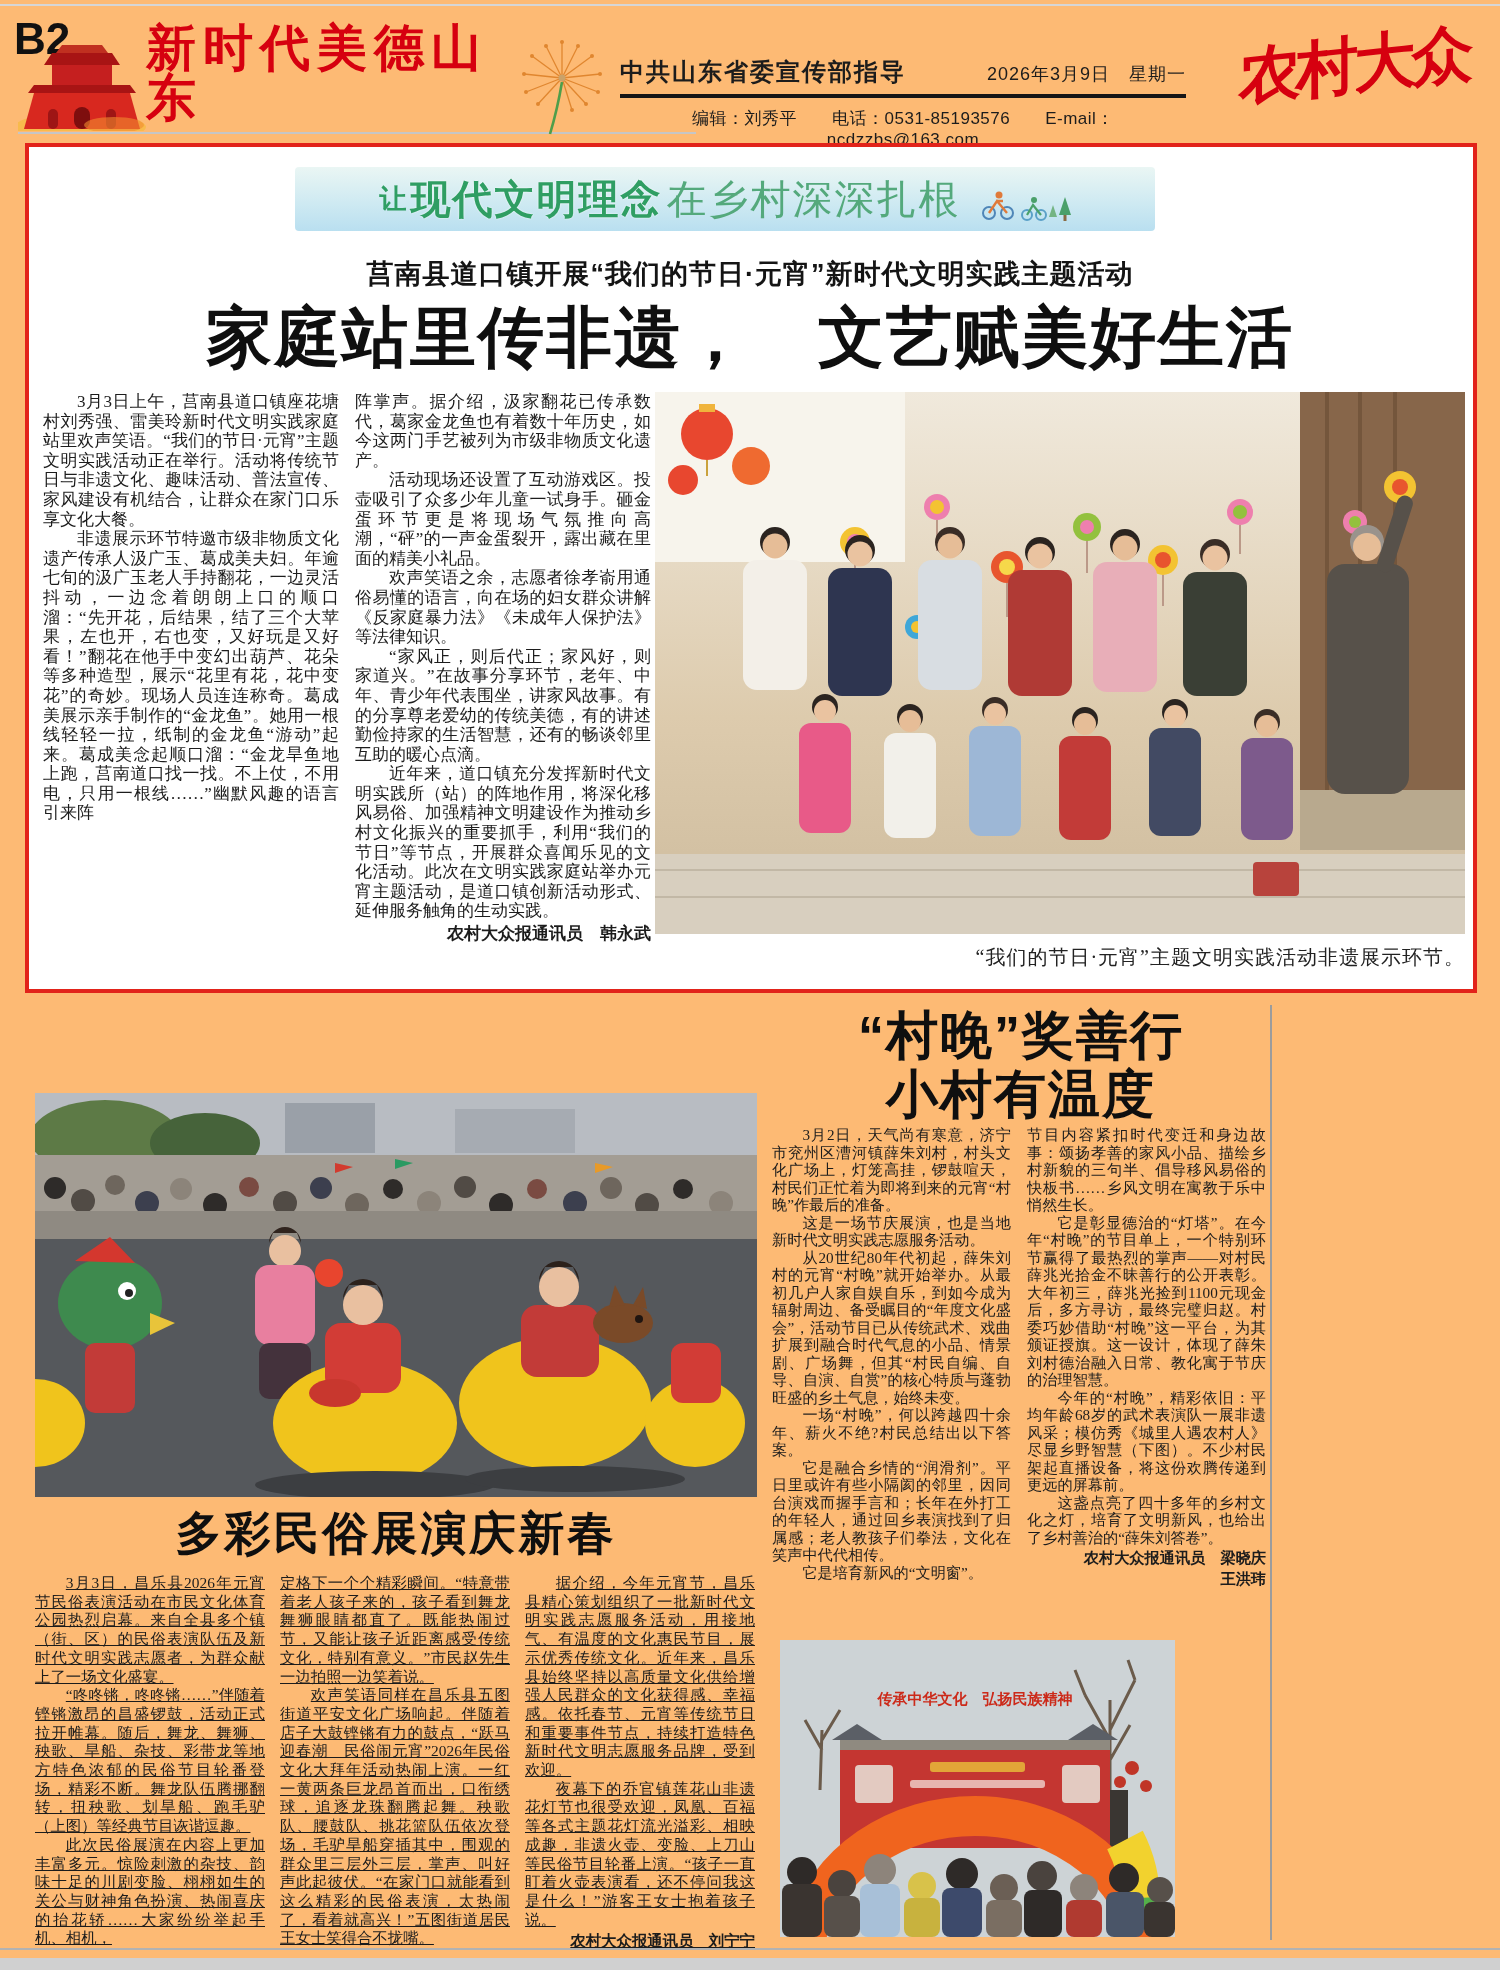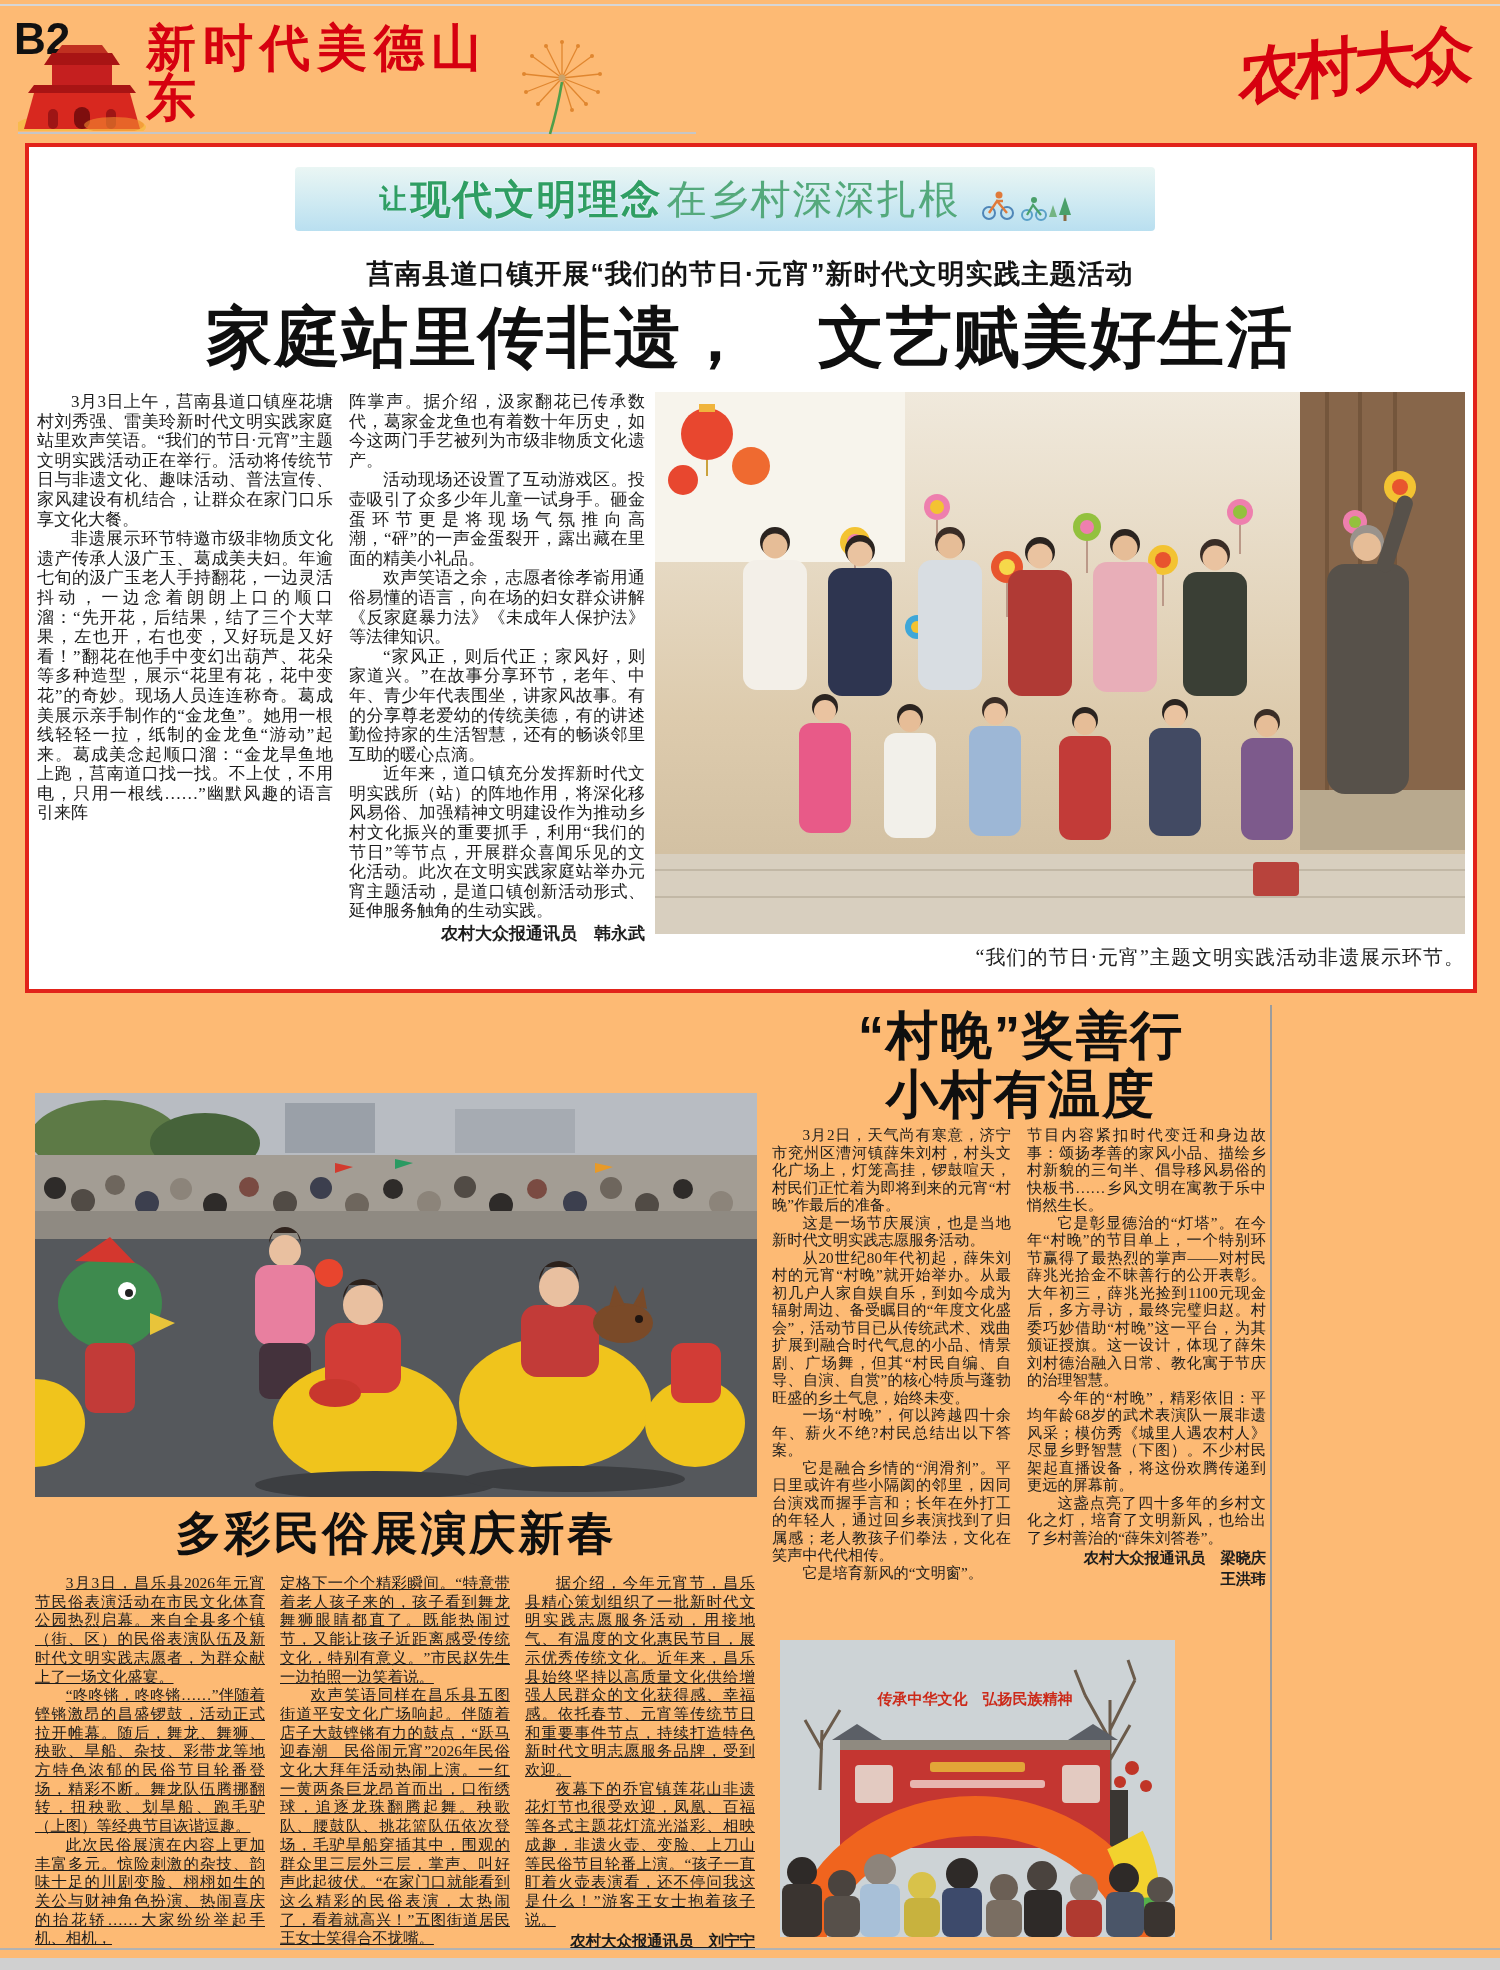--- a/index.html
+++ b/index.html
@@ -35,21 +35,21 @@
   .lead-headline { text-align:center; font-family:"Liberation Sans",sans-serif; font-weight:900;
                    font-size:66px; letter-spacing:2px; color:#0f0f0f; }
 
   
   .cols { display:flex; }
   .col  { overflow:hidden; }
   .article p { margin:0; text-indent:2em; text-align:justify; }
   .article p.cont { text-indent:0; }
   .article p.byline { text-indent:0; text-align:right; font-weight:700;
                       font-family:"Liberation Sans",sans-serif; margin-top:3px; }
-  .lead-cols { gap:16px; font-size:17px; line-height:19.6px; }
+  .lead-cols { gap:16px; font-size:17px; line-height:19.6px;margin-left:6px; }
   .lead-cols .col { width:296px; height:584px; }
   .photo-caption { text-align:right; font-size:20px; color:#222; letter-spacing:1px; }
 
   
   .folk-headline { text-align:center; font-family:"Liberation Sans",sans-serif; font-weight:900;
                    font-size:46px; letter-spacing:3px; color:#0f0f0f; }
   .folk-cols { gap:15px; font-size:15.4px; line-height:18.7px; }
   .folk-cols .col { width:230px; height:378px; }
   .gala-headline { text-align:center; font-family:"Liberation Sans",sans-serif; font-weight:900;
                    font-size:52px; line-height:59px; letter-spacing:2px; color:#0f0f0f; }
@@ -118,20 +118,28 @@
           <circle cx="8" cy="38" r="2"></circle>
         <circle cx="10" cy="56" r="2"></circle>
           <circle cx="22" cy="68" r="2"></circle>
           <circle cx="56" cy="74" r="2"></circle>
       </g>
       <circle cx="46" cy="42" r="3.5" fill="#caa26a"></circle>
       <path d="M46,46 C43,64 40,78 34,98" stroke="#4f9e4a" stroke-width="2.6" fill="none"></path>
     </svg>
   </span>
 
+  <div class="abs center-head" style="left:620px;top:56px;width:566px;">
+    <div class="row1">
+      <span class="guidance">中共山东省委宣传部指导</span>
+      <span class="date">2026年3月9日　星期一</span>
+    </div>
+    <div class="black-rule"></div>
+    <div class="editor-line">编辑：刘秀平　　电话：0531-85193576　　E-mail：ncdzzbs@163.com</div>
+  </div>
 
   <div class="abs paper-name" style="left:1238px;top:34px;">农村大众</div>
 
   <div class="abs red-box" style="left:25px;top:143px;width:1452px;height:850px;"></div>
 
   <div class="abs banner" style="left:295px;top:167px;width:860px;height:64px;">
     <span class="b1">让</span>
     <span class="b2">现代文明理念</span>
     <span class="b3">在乡村深深扎根</span>
     <span style="margin-left:14px;">

